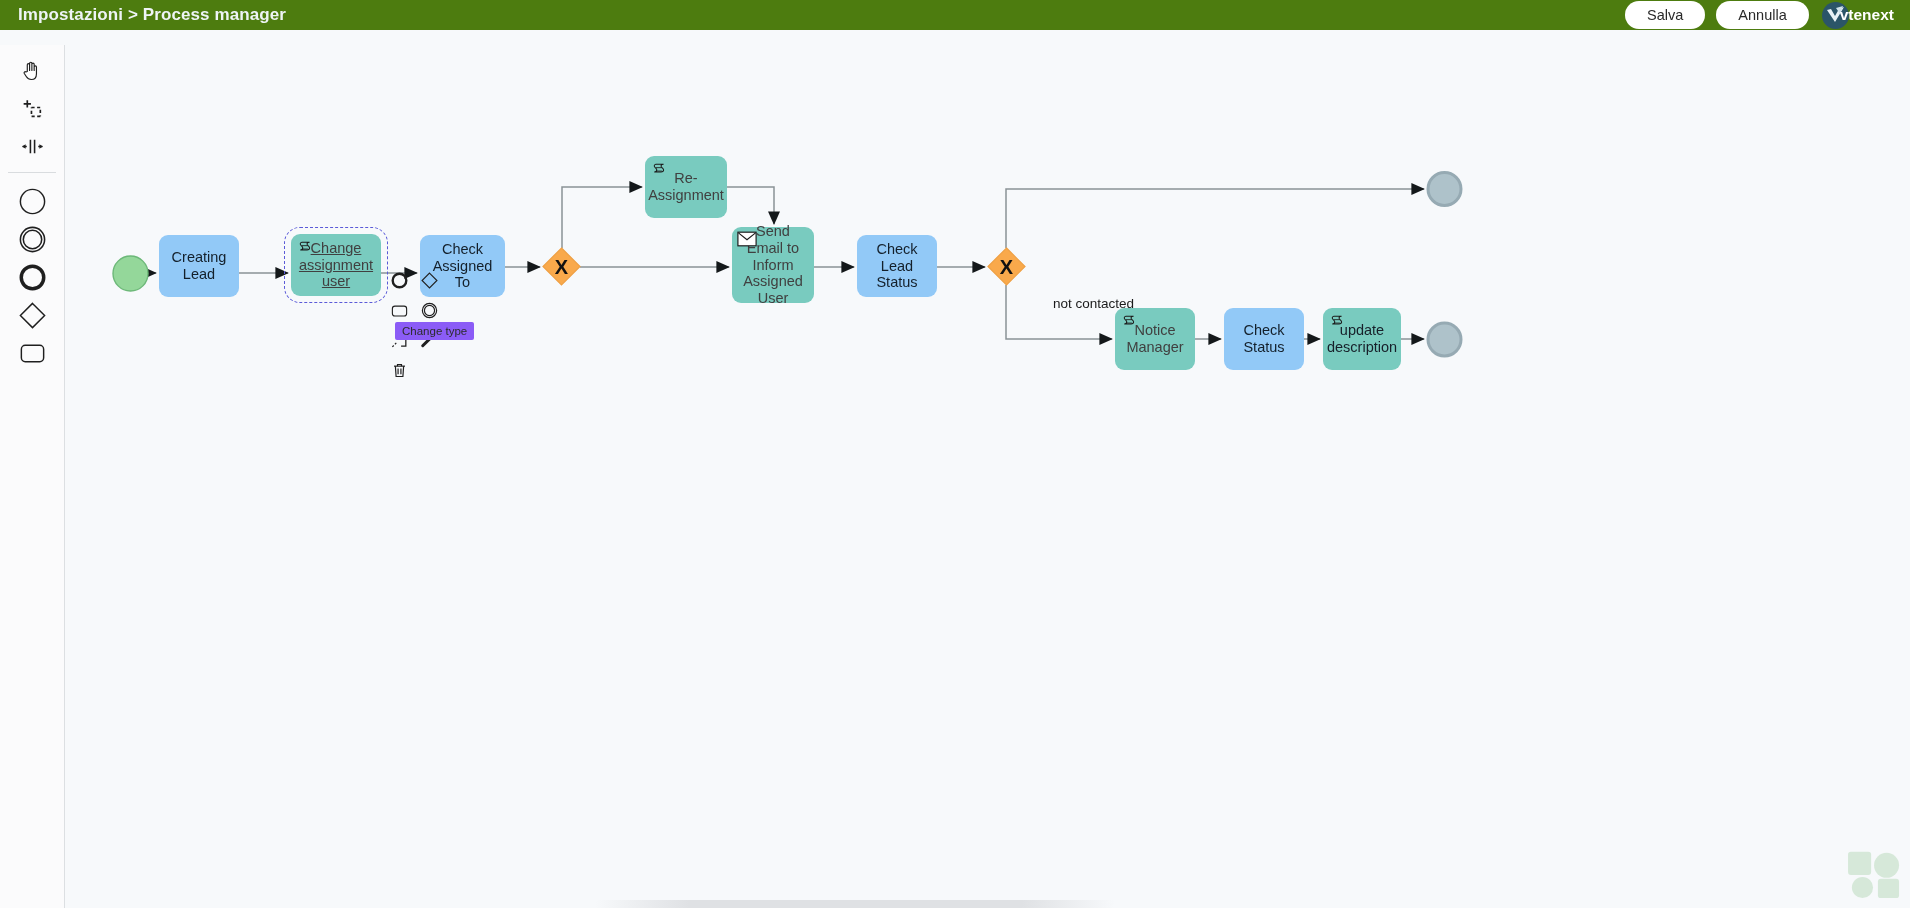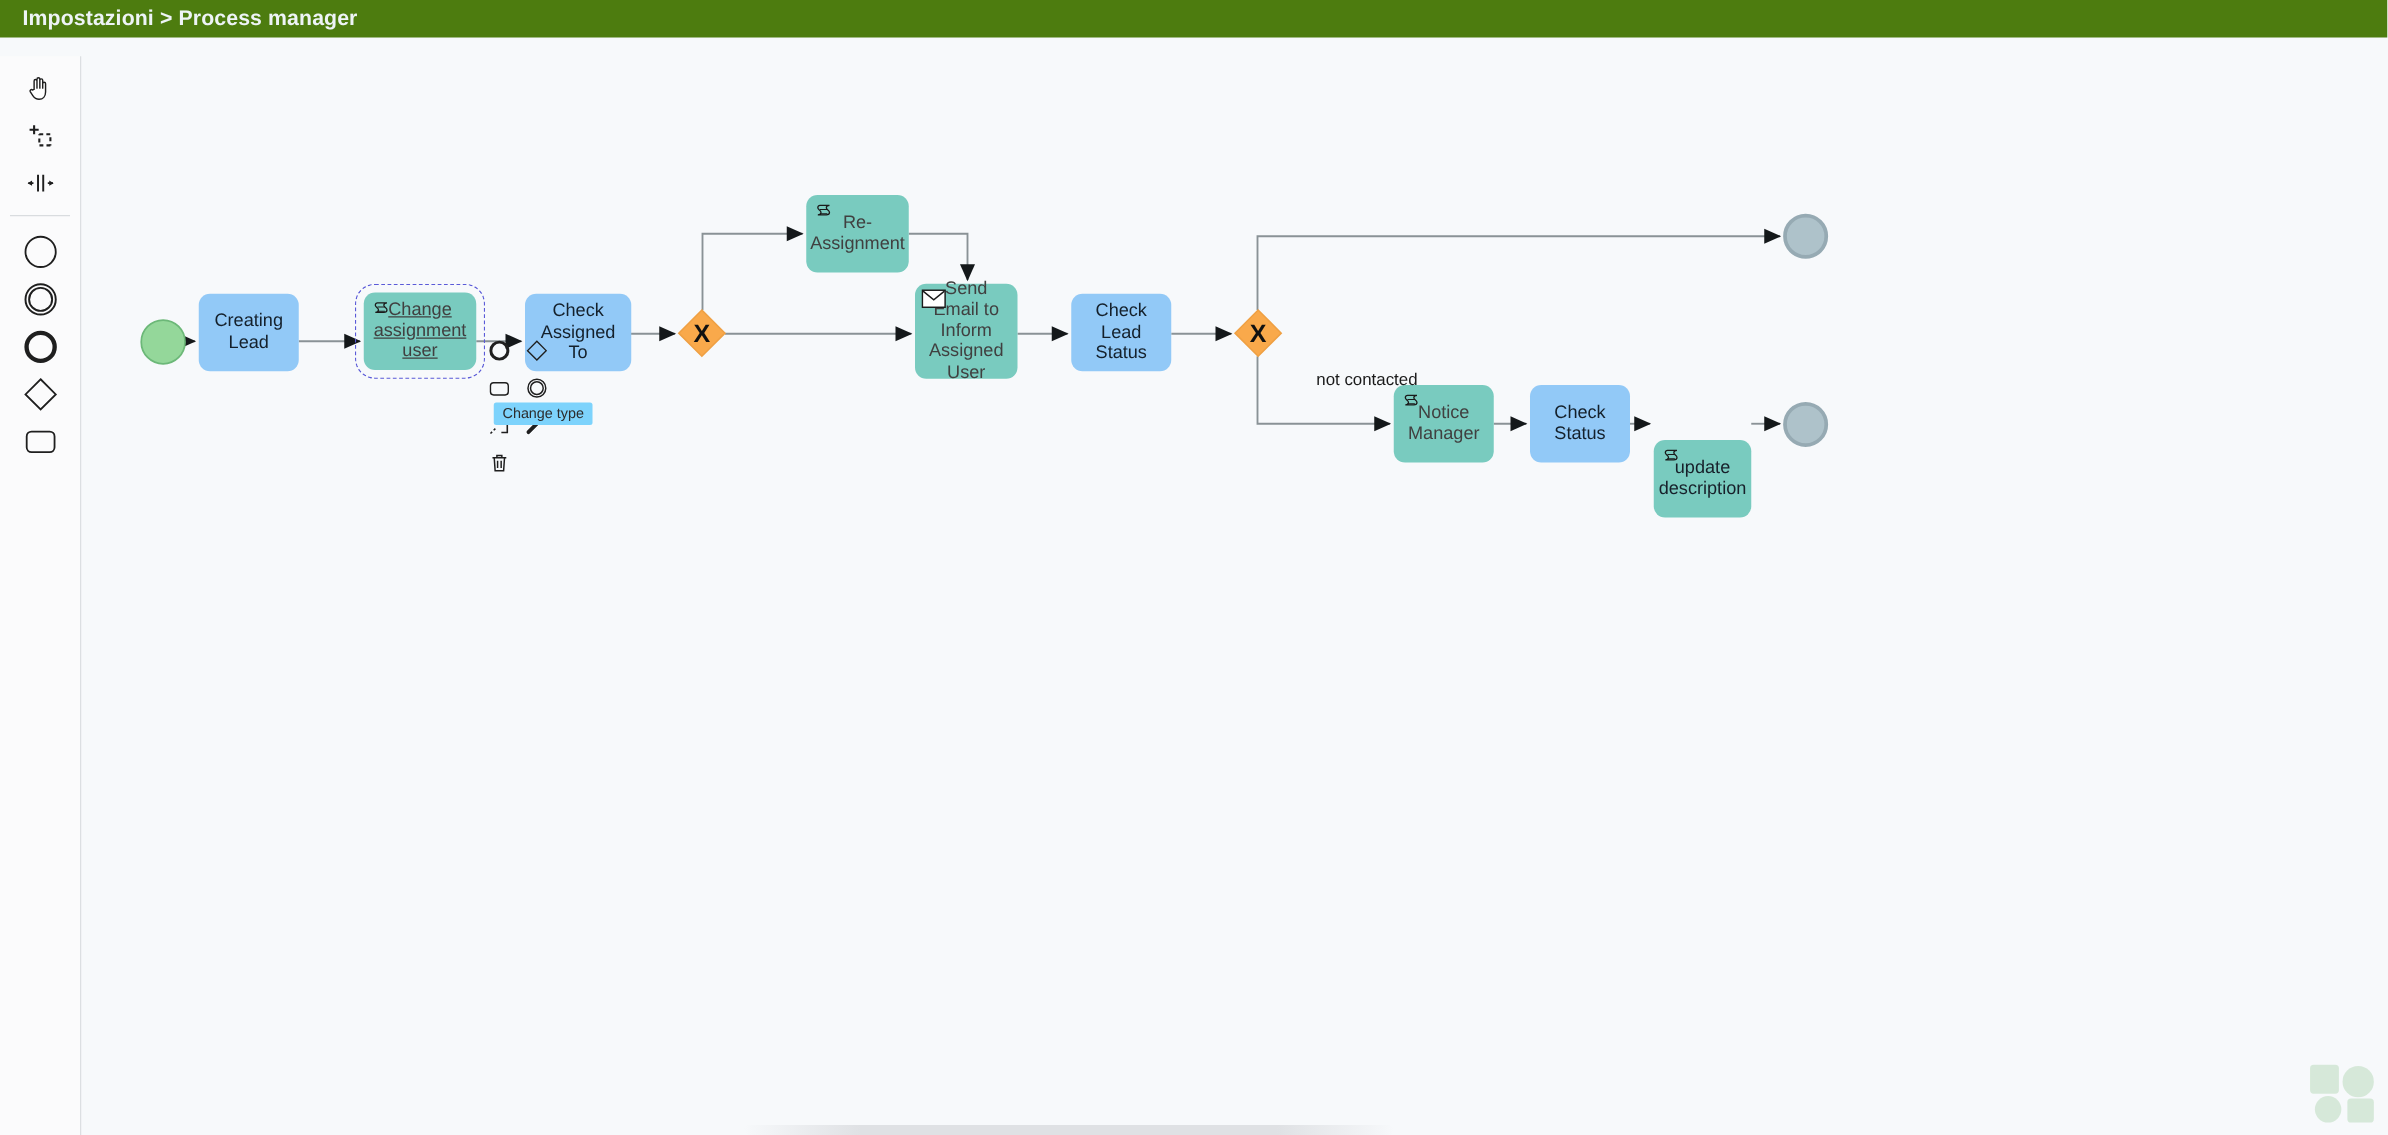--- a/index.html
+++ b/index.html
@@ -58,39 +58,39 @@
   #canvas-svg { position:absolute; left:0; top:0; }
 
   
   .node {
     position:absolute; border-radius:9px; display:flex;
     align-items:center; justify-content:center; text-align:center;
     line-height:1.17; padding:2px 5px;
   }
   .node-blue  { background:#92c9f7; color:#14202b; font-size:14.5px; }
   .node-teal  { background:#79cbbf; color:#404040; font-size:14.5px; }
-  .node-teal-dark { background:#79cbbf; color:#17202a; font-size:14.5px;margin-top:44px; }
+  .node-teal-dark { background:#79cbbf; color:#17202a; font-size:14.5px; }
   .node-sel   { outline:1.5px dashed #5a5ad8; outline-offset:6px;text-decoration:underline; }
   .node-icon  { position:absolute; left:5px; top:4px; }
 
   .edge-label {
     position:absolute; font-size:13.5px; color:#1a1a1a; white-space:nowrap;
   }
 
   
   #ctx-pad {
     position:absolute; z-index:25;
     display:grid; grid-template-columns:26px 26px; gap:4px;
   }
   .pad-btn {
     width:26px; height:26px; display:flex; align-items:center; justify-content:center;
     cursor:pointer; background:transparent;
   }
   #ctx-tooltip {
-    position:absolute; background:#7dd3fc; color:#2c2c2c;
+    position:absolute; background:#8b5cf6; color:#2c2c2c;
     font-size:11.5px; padding:3px 7px; border-radius:2px; white-space:nowrap;
     z-index:26;
   }
 
   
   #watermark {
     position:absolute; right:6px; bottom:8px; width:58px; height:52px;
     opacity:.30; z-index:5; pointer-events:none;
   }
   #hscroll {
@@ -99,20 +99,33 @@
     border-radius:4px; z-index:20; cursor:pointer;
   }
 </style>
 </head>
 <body>
 
 <div id="app">
 
   <div id="header">
     <div id="header-title">Impostazioni &gt; Process manager</div>
+    <div id="header-right">
+      <button class="hdr-btn">Salva</button>
+      <button class="hdr-btn">Annulla</button>
+      <div id="brand">
+        <div id="brand-mark">
+          <svg width="25" height="25" viewBox="0 0 25 25" aria-hidden="true">
+            <path d="M4 7 L12 19 L21 4 L16 6 L12 13 L8 6 Z" fill="#e8f1f5"></path>
+            <path d="M13 5 L20 3 L17 11 Z" fill="#cfe2ea"></path>
+          </svg>
+        </div>
+        <span id="brand-name">vtenext</span>
+      </div>
+    </div>
   </div>
 
   <div id="palette">
 
     <div class="pal-item">
       <svg width="25" height="25" viewBox="0 0 24 24">
         <path d="M7 13V6.5a1.1 1.1 0 012.2 0V12V5.2a1.1 1.1 0 012.2 0V12V6a1.1 1.1 0 012.2 0v6V8.6a1.1 1.1 0 012.2 0V15c0 3.4-2 5.6-5 5.6-2.4 0-3.6-1-4.8-2.8l-2-3.1a1.1 1.1 0 011.7-1.3z" fill="#fff" stroke="#1f1f1f" stroke-width="1.1" stroke-linejoin="round"></path>
       </svg>
     </div>
 

